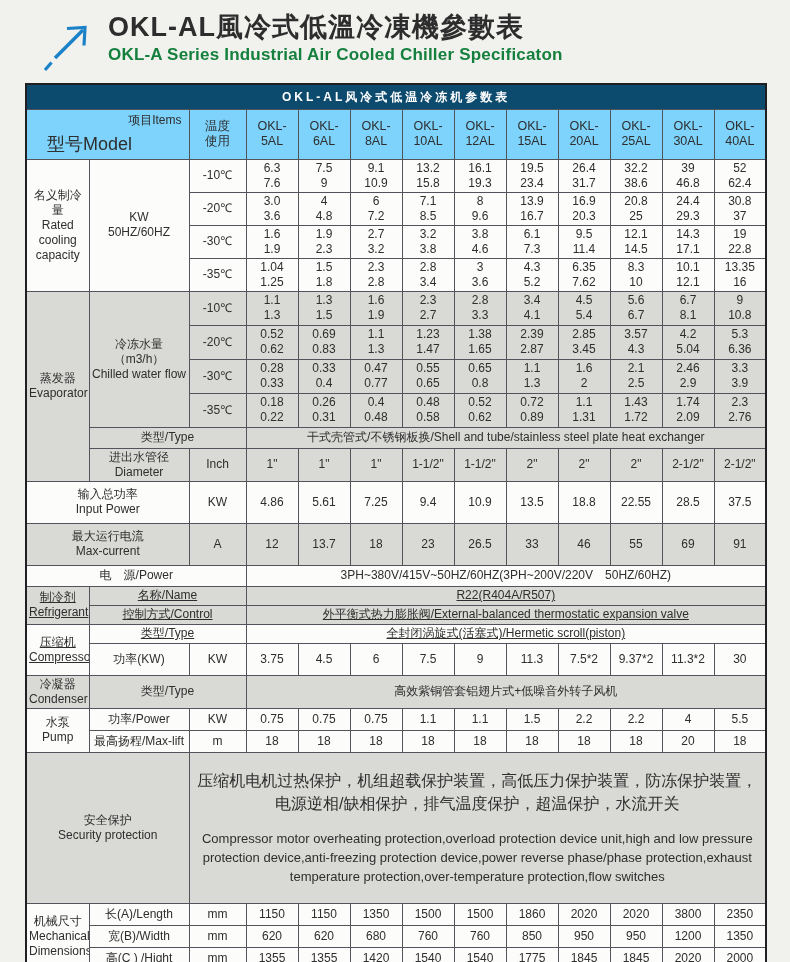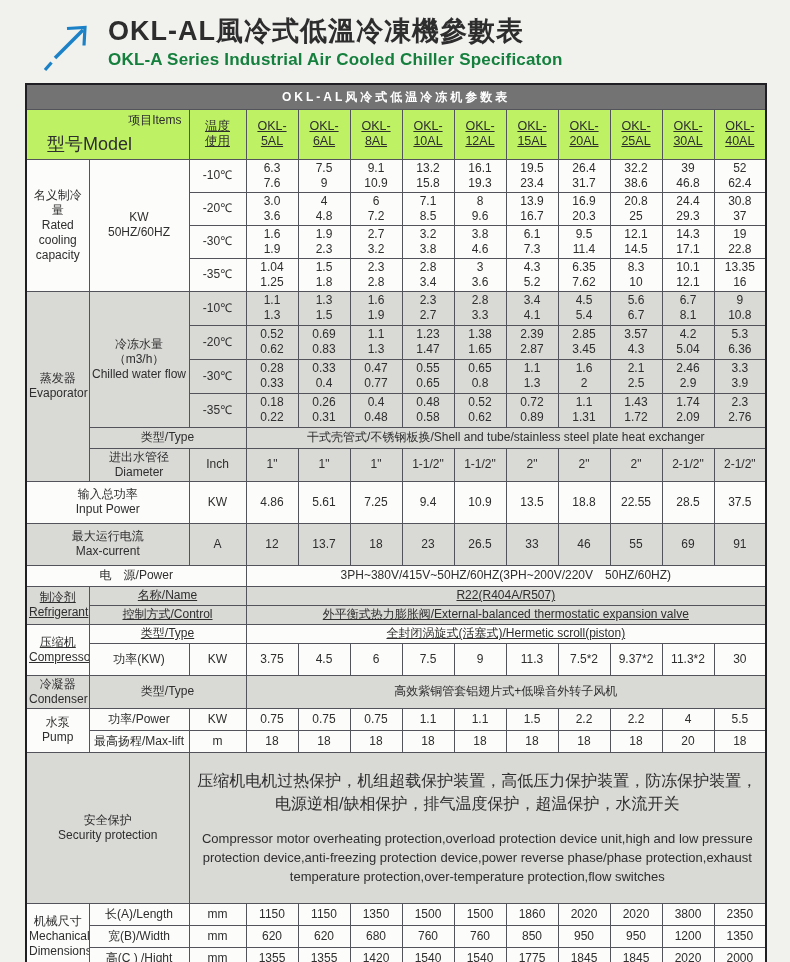--- a/index.html
+++ b/index.html
@@ -6,21 +6,21 @@
   body{
     width:790px;height:962px;
     background:#f1f1ee;
     font-family:"Liberation Sans", sans-serif;
     color:#2e2e2e;
     -webkit-font-smoothing:antialiased;
   }
   .page{position:relative;width:790px;height:962px;overflow:hidden;}
 
   
-  .doc-header{display:flex;align-items:center;padding:12px 0 0 38px;}
+  .doc-header{display:flex;align-items:flex-start;padding:12px 0 0 38px;}
   .arrow-wrap{width:62px;height:58px;flex:0 0 62px;margin-top:4px;}
   .titles{margin-left:8px;}
   .title-zh{font-size:27px;font-weight:bold;color:#2d2d2d;letter-spacing:1px;line-height:1.15;}
   .title-en{font-size:17px;font-weight:bold;color:#15803d;margin-top:2px;letter-spacing:0.2px;}
 
   
   table.spec{
     border-collapse:collapse;
     margin:9px 0 0 25px;
     width:740px;
@@ -31,32 +31,32 @@
     border:1px solid #53535c;
     text-align:center;
     vertical-align:middle;
     font-size:12px;
     padding:1px 2px;
     white-space:pre-line;
     line-height:1.25;
     overflow:hidden;
   }
   td.band{
-    background:#737373;
+    background:#0c4a6e;
     color:#ffffff;
     font-size:16px;
     font-weight:bold;
     letter-spacing:3px;
     height:22px;
     border:1px solid #2a2a30;
     margin-left:35px;
   }
   tr.sec-white td{background:#fcfcfa;}
   tr.sec-gray td{background:#d9d9d6;}
-  tr.hdr td{background:#bef264;height:27px;font-size:12.5px;text-decoration:underline;}
+  tr.hdr td{background:#7dd3fc;height:27px;font-size:12.5px;}
 
   .corner{position:relative;
     background-image:linear-gradient(to top right,
       transparent calc(50% - 0.6px), #75757d calc(50% - 0.6px),
       #75757d calc(50% + 0.6px), transparent calc(50% + 0.6px));
   }
   .corner-model{position:absolute;left:20px;bottom:3px;font-size:18px;}
   .corner-items{position:absolute;right:7px;top:3px;font-size:12px;}
 
   tr.cap  td{height:29px;}

